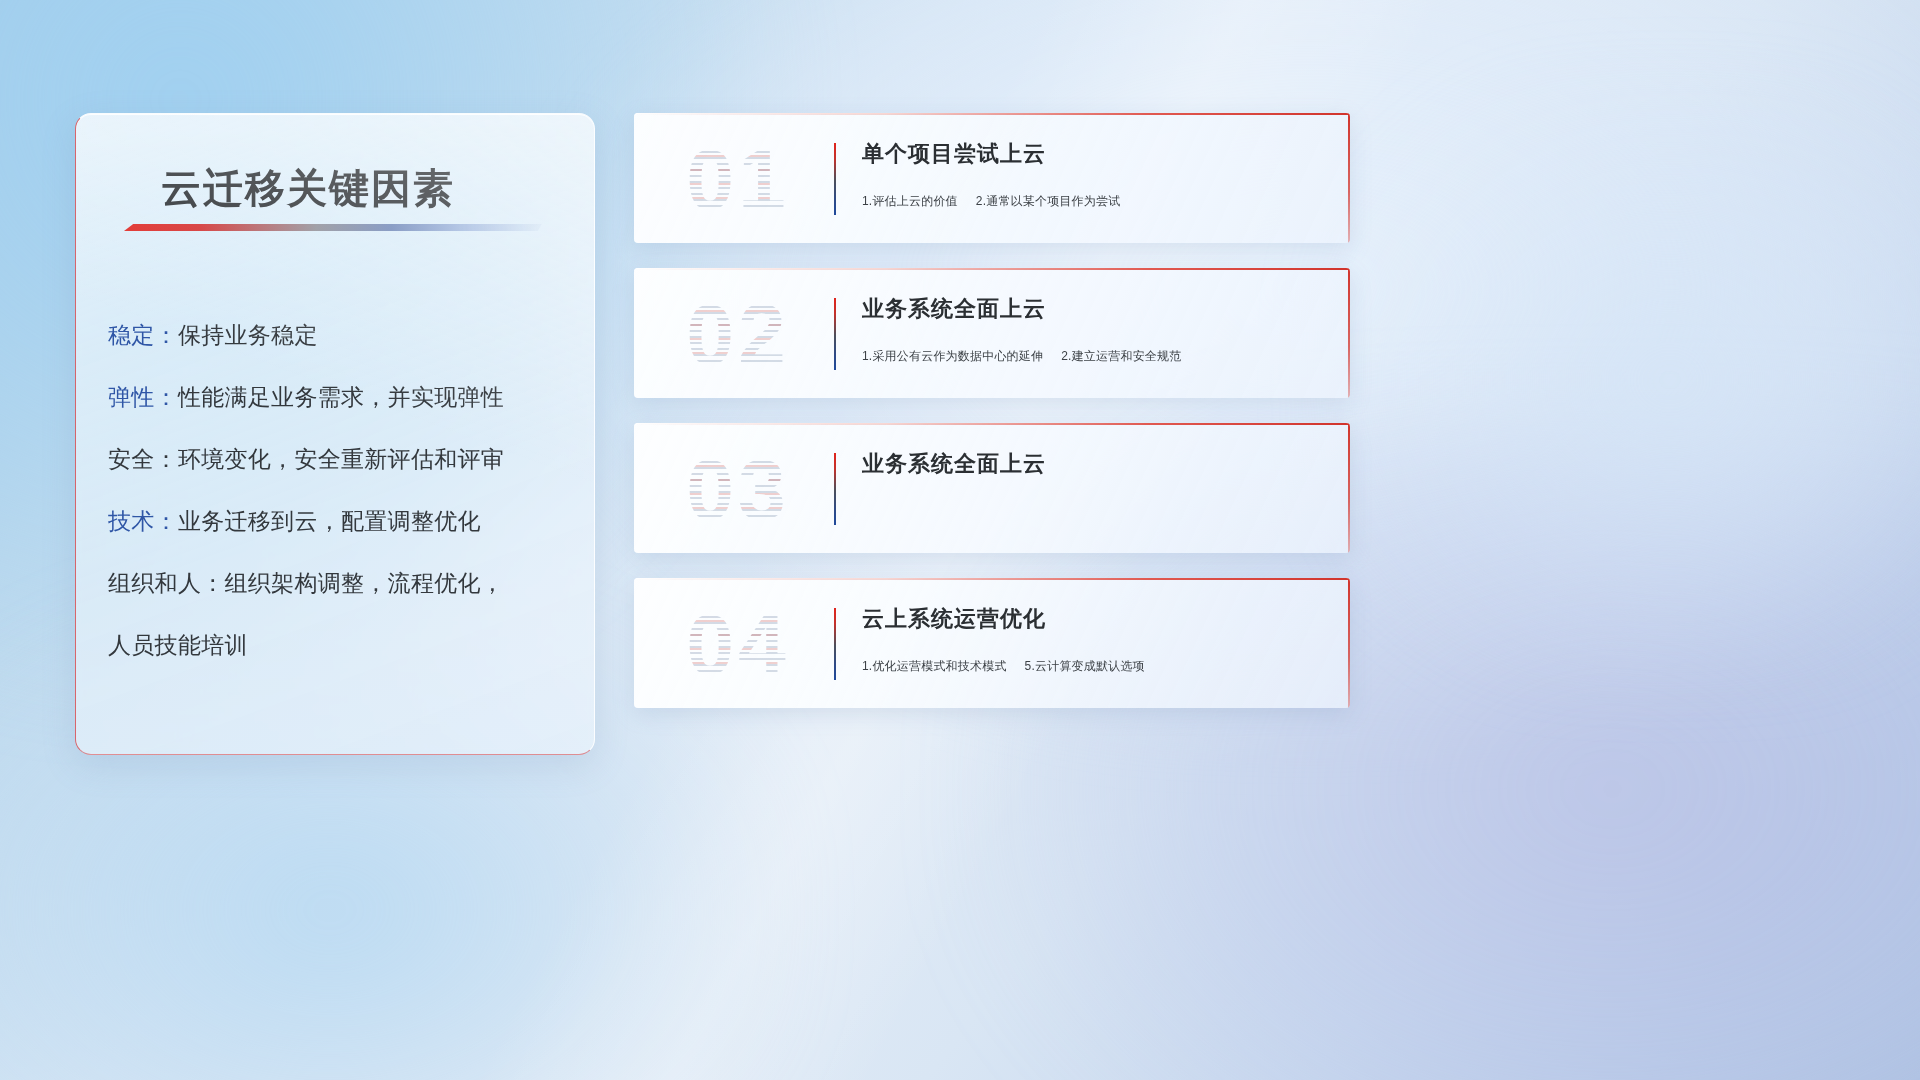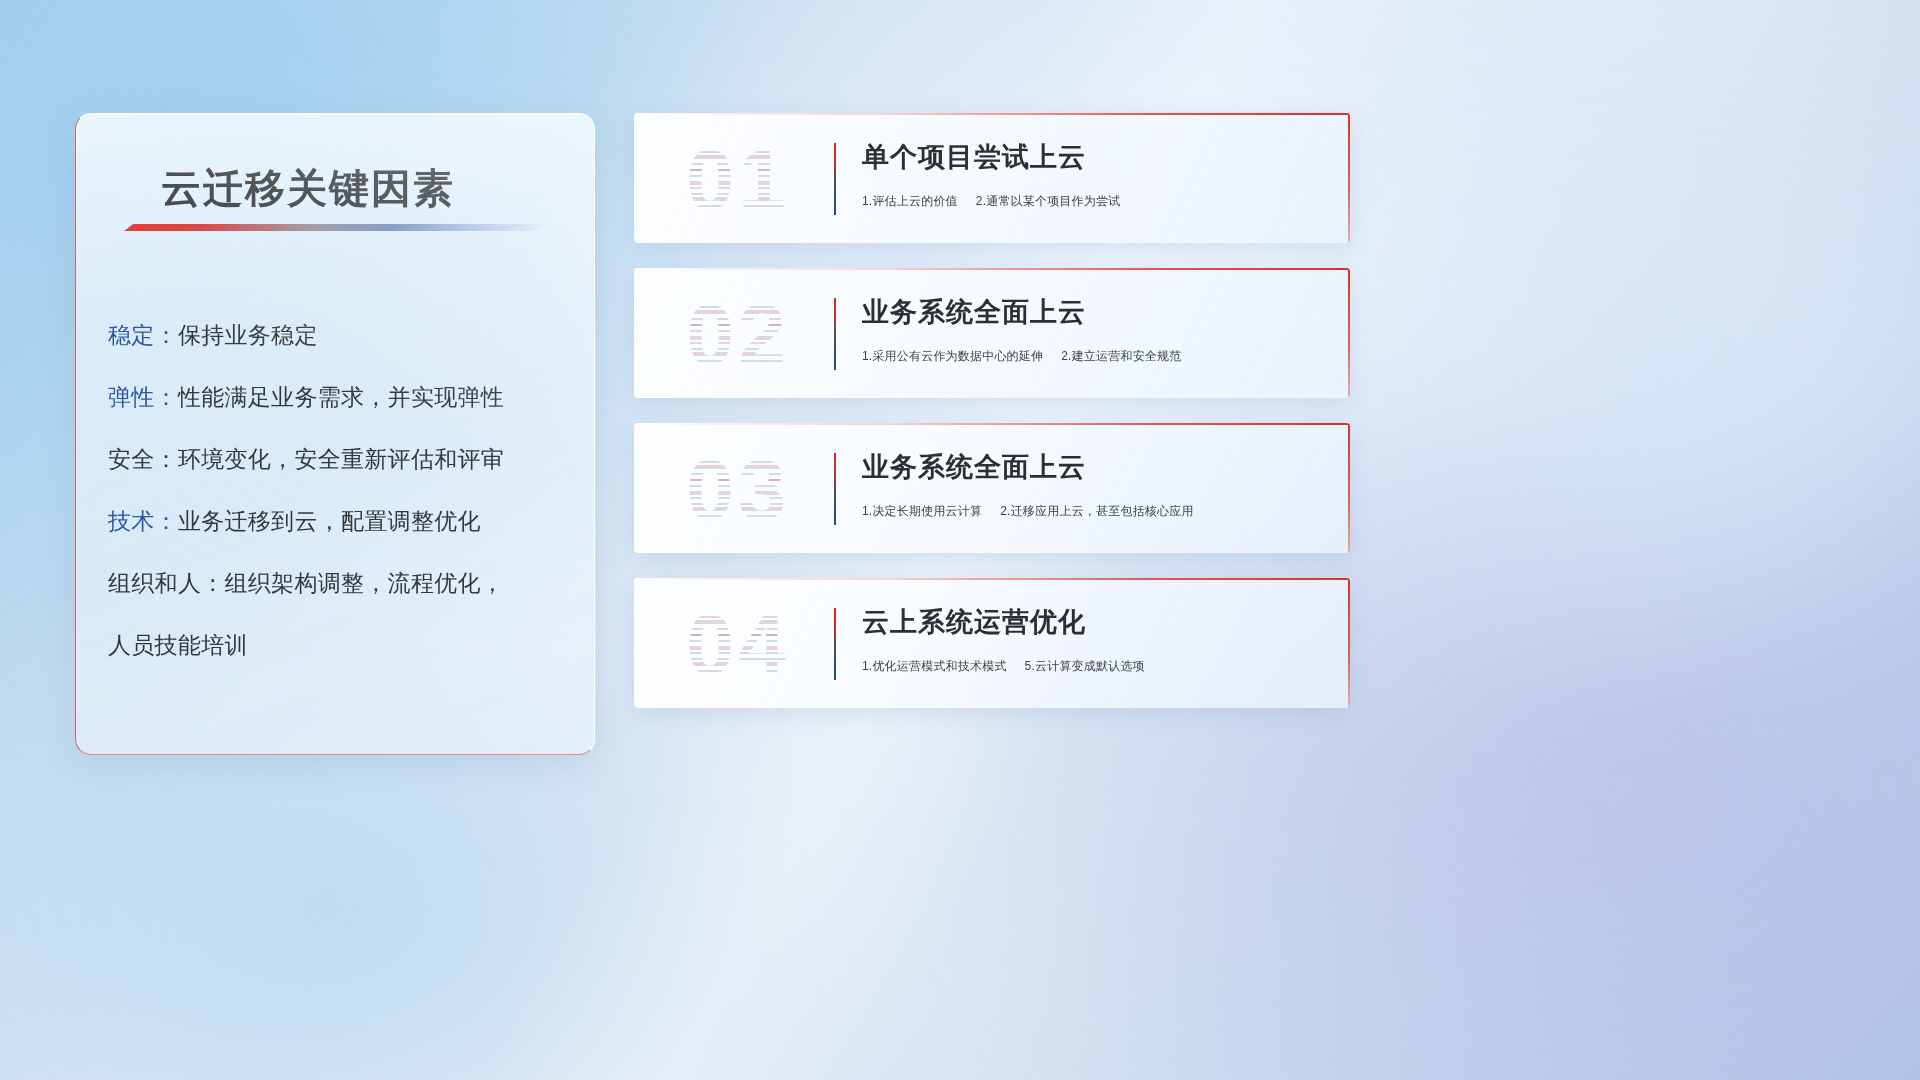--- a/index.html
+++ b/index.html
@@ -121,21 +121,21 @@
       rgba(255,255,255,0) 2px, rgba(255,255,255,0) 14px);
     -webkit-background-clip:text;background-clip:text;
     opacity:.55;user-select:none;
   }
   .card-divider{
     position:absolute;left:200px;top:30px;width:2px;height:72px;
     background:linear-gradient(180deg,#e0241c 0%, #c4322c 22%, #4b4f5a 52%, #2f4a86 78%, #1f4a9c 100%);
   }
   .card-title{
     position:absolute;left:228px;top:26px;
-    font-size:27px;font-weight:bold;color:#2b2f33;letter-spacing:1px;
+    font-size:22px;font-weight:bold;color:#2b2f33;letter-spacing:1px;
     white-space:nowrap;
   }
   .card-desc{
     position:absolute;left:228px;top:80px;
     font-size:12px;color:#3c4146;letter-spacing:.2px;white-space:nowrap;
   }
   .card-desc .gap{display:inline-block;width:18px;}
 </style>
 </head>
 <body>
@@ -202,23 +202,20 @@
       </div>
     </div>
 
     <div class="card">
       <div class="card-accent-top"></div>
       <div class="card-accent-right"></div>
       <div class="card-num">03</div>
       <div class="card-num-tint">03</div>
       <div class="card-divider"></div>
       <div class="card-title">业务系统全面上云</div>
-      <div class="card-desc">
-        <span>1.决定长期使用云计算</span><span class="gap"></span><span>2.迁移应用上云，甚至包括核心应用</span>
-      </div>
     </div>
 
     <div class="card">
       <div class="card-accent-top"></div>
       <div class="card-accent-right"></div>
       <div class="card-num">04</div>
       <div class="card-num-tint">04</div>
       <div class="card-divider"></div>
       <div class="card-title">云上系统运营优化</div>
       <div class="card-desc">

